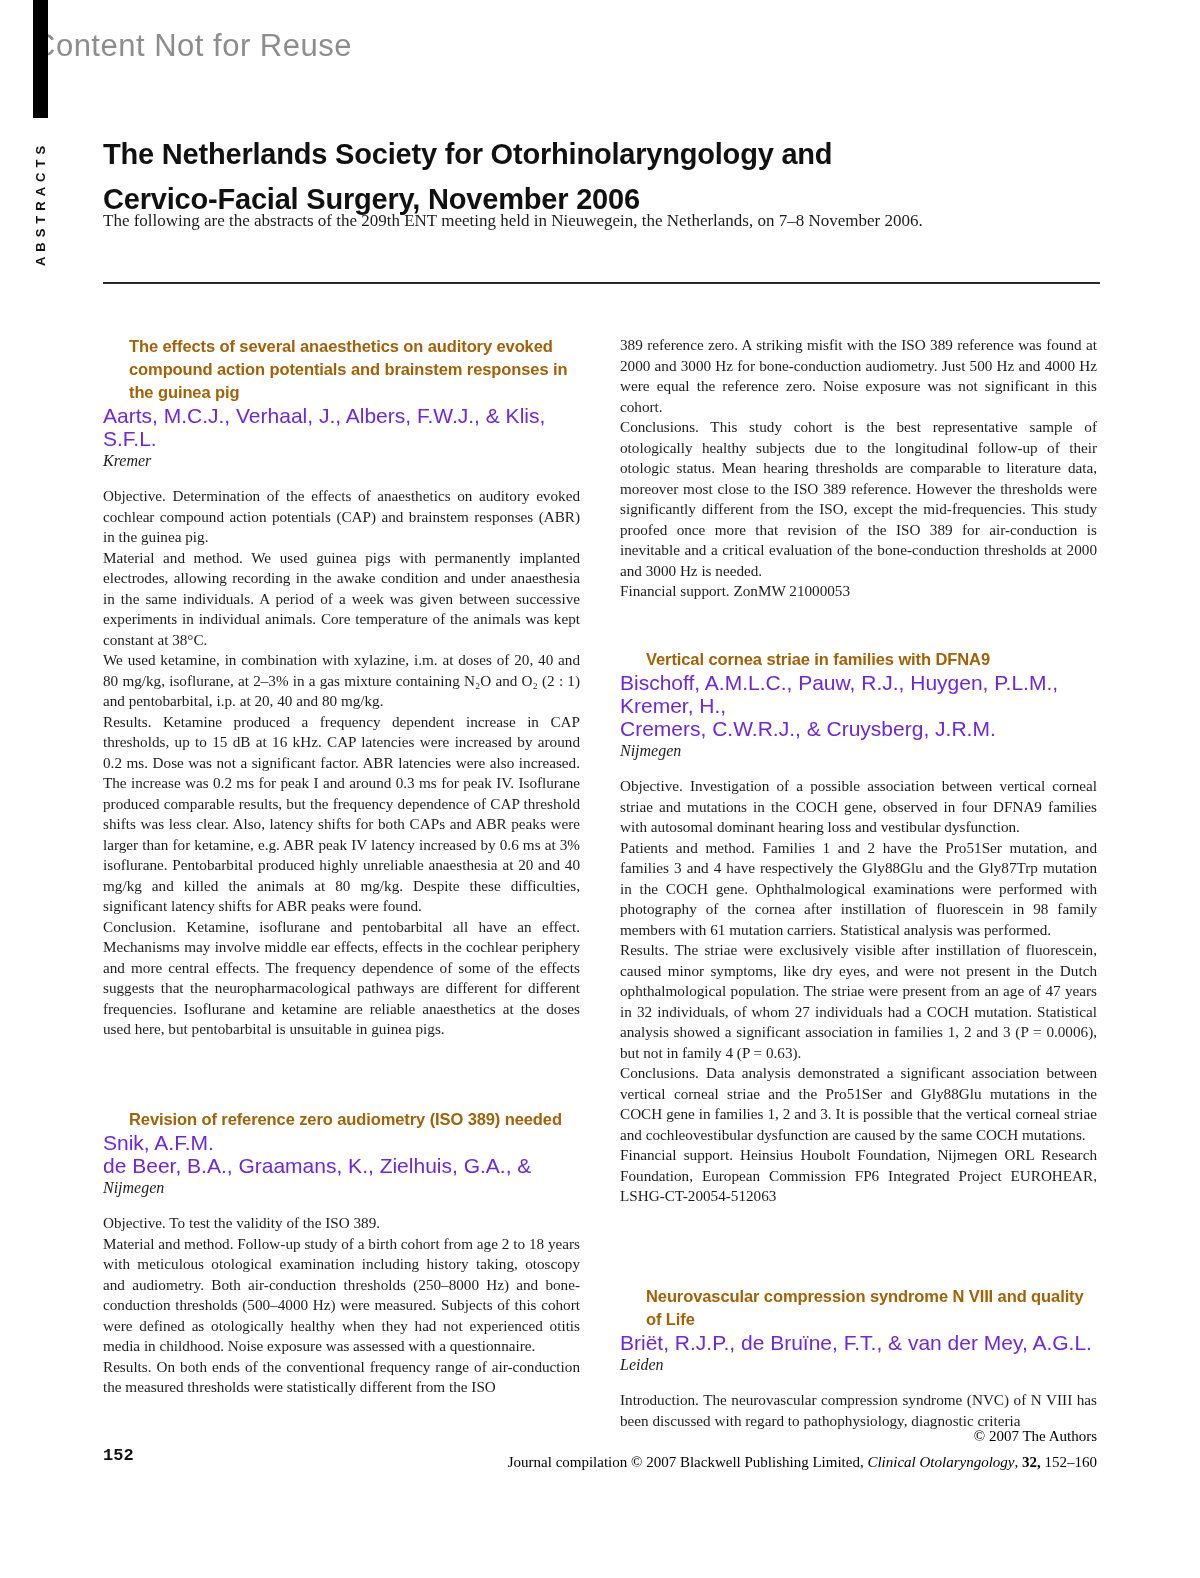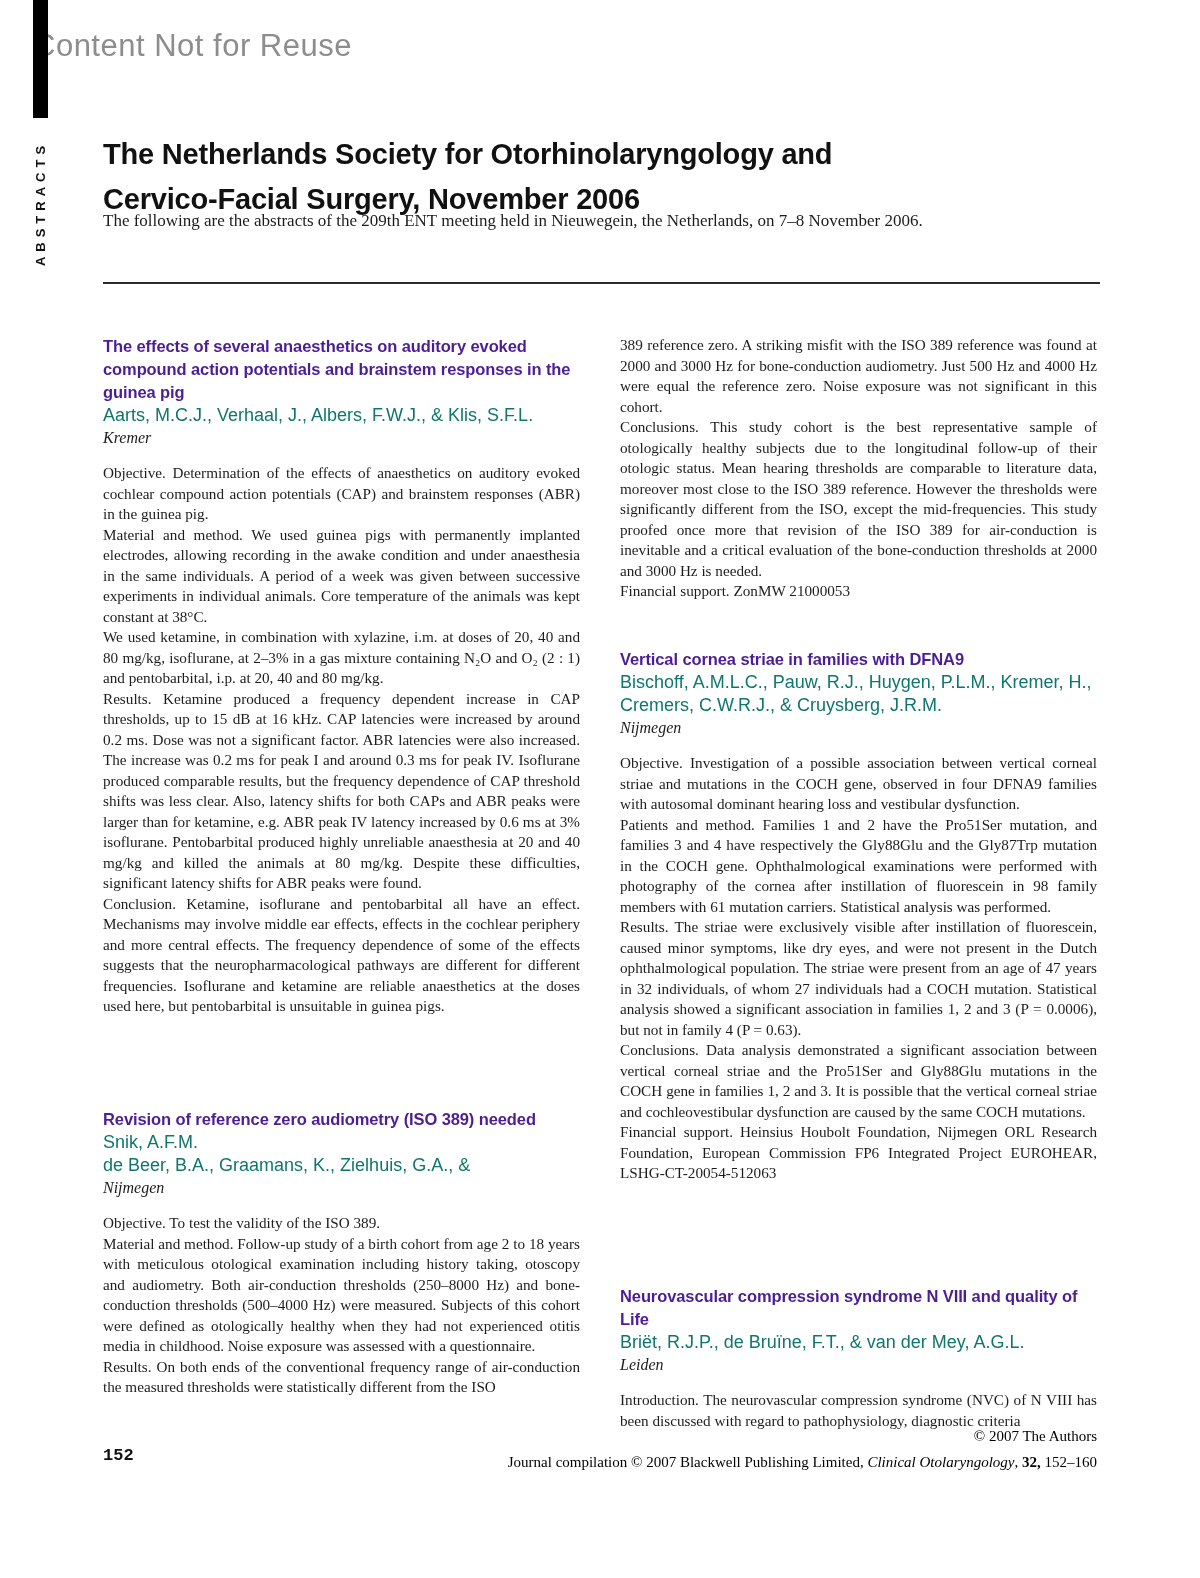--- a/index.html
+++ b/index.html
@@ -35,25 +35,25 @@
   .rule {
     position:absolute; left:103px; top:282px; width:997px; height:2px;
     background:#2a2a2a;
   }
   .col { position:absolute; top:335px; width:477px; }
   .col-left  { left:103px; }
   .col-right { left:620px; }
   .block { position:absolute; left:0; width:477px; }
   .abs-title {
     font-family:"Liberation Sans", sans-serif; font-weight:bold;
-    font-size:16.5px; line-height:23px; color:#4c1d95; letter-spacing:-0.1px;
+    font-size:16.5px; line-height:23px; color:#a16207; letter-spacing:-0.1px;margin-left:26px;
   }
   .authors {
     font-family:"Liberation Sans", sans-serif; font-weight:normal;
-    font-size:18px; line-height:23px; color:#0f766e;
+    font-size:21px; line-height:23px; color:#6d28d9;
   }
   .location {
     font-style:italic; font-size:16px; line-height:22px; color:#1c1c1c;
     margin-bottom:14px;
   }
   .body-text {
     font-size:15.2px; line-height:20.5px; text-align:justify; color:#1c1c1c;
   }
   .lead { }
   .footer-page-num {

